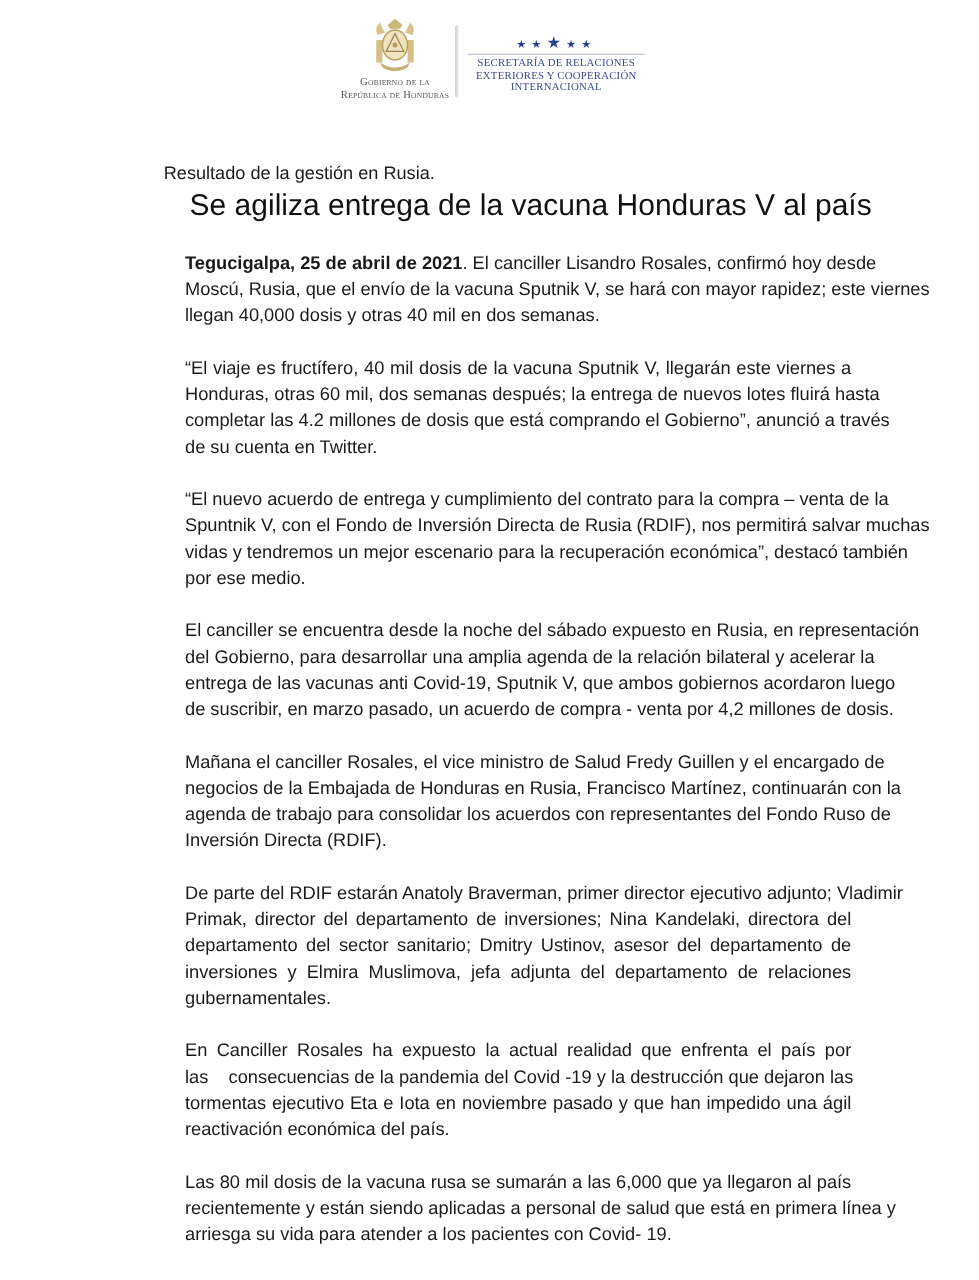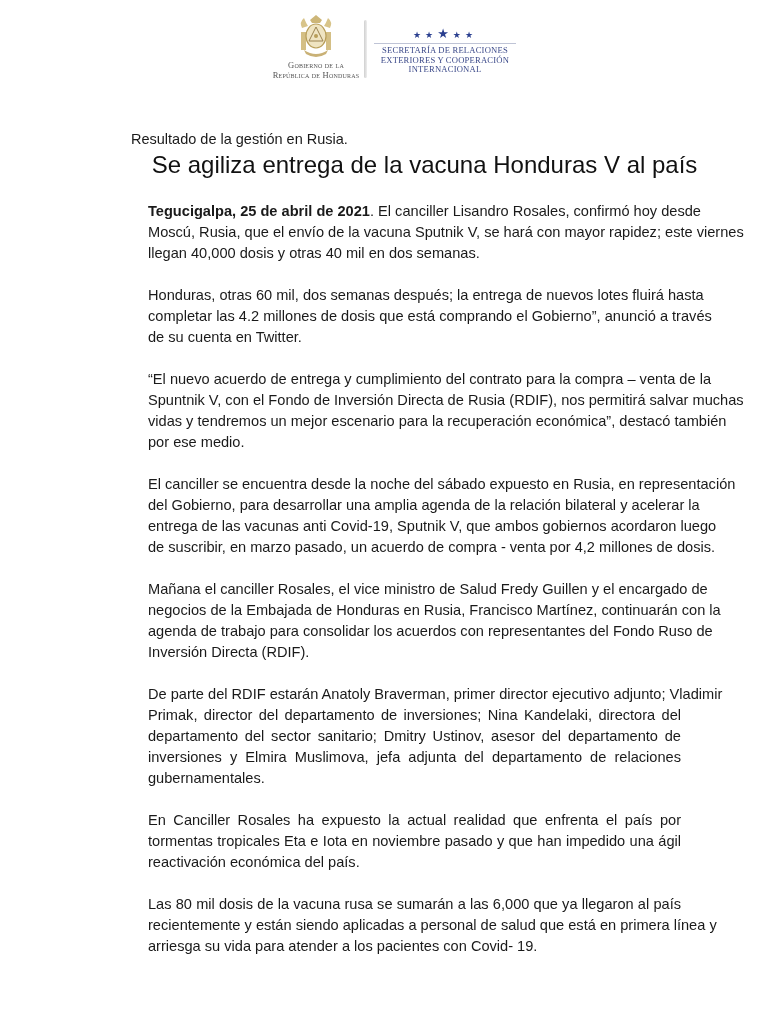--- a/index.html
+++ b/index.html
@@ -175,20 +175,21 @@
   <p class="kicker">Resultado de la gestión en Rusia.</p>
   <h1 class="headline">Se agiliza entrega de la vacuna Honduras V al país</h1>
 
   <div class="para" style="margin-top:21px;">
     <span class="ln"><span class="lead-bold">Tegucigalpa, 25 de abril de 2021</span><span>. El canciller Lisandro Rosales, confirmó hoy desde</span></span>
     <span class="ln">Moscú, Rusia, que el envío de la vacuna Sputnik V, se hará con mayor rapidez; este viernes</span>
     <span class="ln last">llegan 40,000 dosis y otras 40 mil en dos semanas.</span>
   </div>
 
   <div class="para" style="margin-top:21px;">
+    <span class="ln">“El viaje es fructífero, 40 mil dosis de la vacuna Sputnik V, llegarán este viernes a</span>
     <span class="ln">Honduras, otras 60 mil, dos semanas después; la entrega de nuevos lotes fluirá hasta</span>
     <span class="ln">completar las 4.2 millones de dosis que está comprando el Gobierno”, anunció a través</span>
     <span class="ln last">de su cuenta en Twitter.</span>
   </div>
 
   <div class="para" style="margin-top:21px;">
     <span class="ln">“El nuevo acuerdo de entrega y cumplimiento del contrato para la compra – venta de la</span>
     <span class="ln">Spuntnik V, con el Fondo de Inversión Directa de Rusia (RDIF), nos permitirá salvar muchas</span>
     <span class="ln">vidas y tendremos un mejor escenario para la recuperación económica”, destacó también</span>
     <span class="ln last">por ese medio.</span>
@@ -211,21 +212,22 @@
   <div class="para" style="margin-top:21px;">
     <span class="ln">De parte del RDIF estarán Anatoly Braverman, primer director ejecutivo adjunto; Vladimir</span>
     <span class="ln">Primak, director del departamento de inversiones; Nina Kandelaki, directora del</span>
     <span class="ln">departamento del sector sanitario; Dmitry Ustinov, asesor del departamento de</span>
     <span class="ln">inversiones y Elmira Muslimova, jefa adjunta del departamento de relaciones</span>
     <span class="ln last">gubernamentales.</span>
   </div>
 
   <div class="para" style="margin-top:21px;">
     <span class="ln">En Canciller Rosales ha expuesto la actual realidad que enfrenta el país por</span>
-    <span class="ln">tormentas tropicales Eta e Iota en noviembre pasado y que han impedido una ágil</span>
+    <span class="ln" style="white-space:pre;">las    consecuencias de la pandemia del Covid -19 y la destrucción que dejaron las</span>
+    <span class="ln">tormentas ejecutivo Eta e Iota en noviembre pasado y que han impedido una ágil</span>
     <span class="ln last">reactivación económica del país.</span>
   </div>
 
   <div class="para" style="margin-top:21px;">
     <span class="ln">Las 80 mil dosis de la vacuna rusa se sumarán a las 6,000 que ya llegaron al país</span>
     <span class="ln">recientemente y están siendo aplicadas a personal de salud que está en primera línea y</span>
     <span class="ln last">arriesga su vida para atender a los pacientes con Covid- 19.</span>
   </div>
 
 </div>

